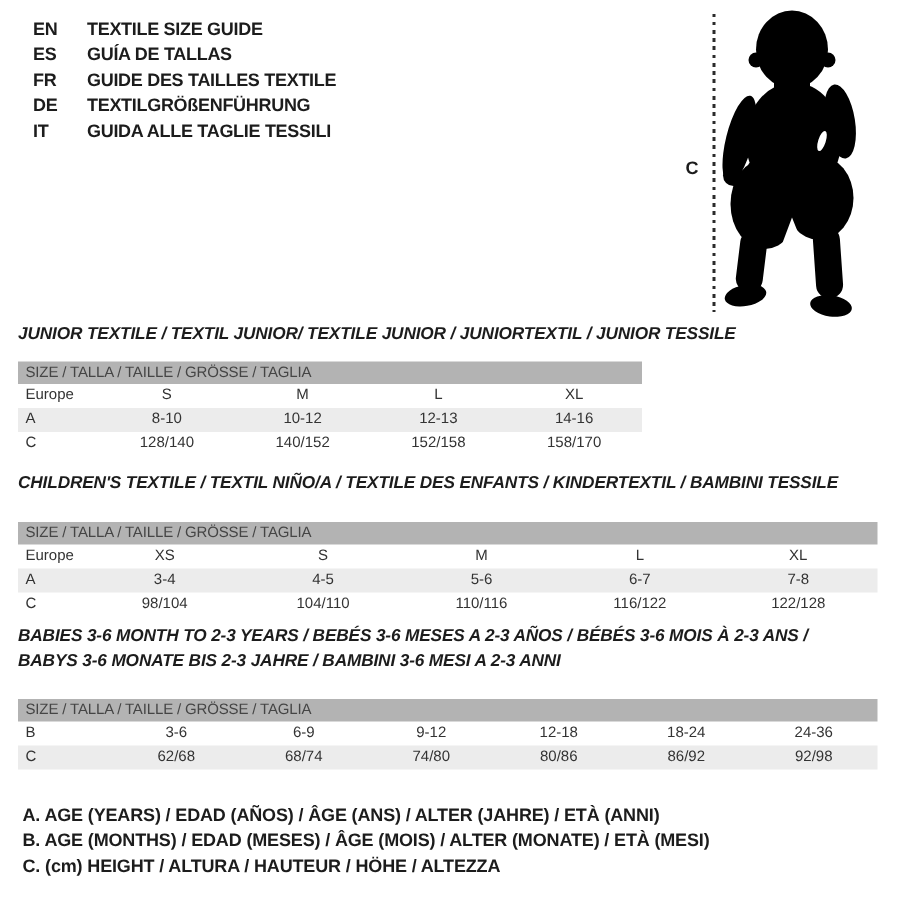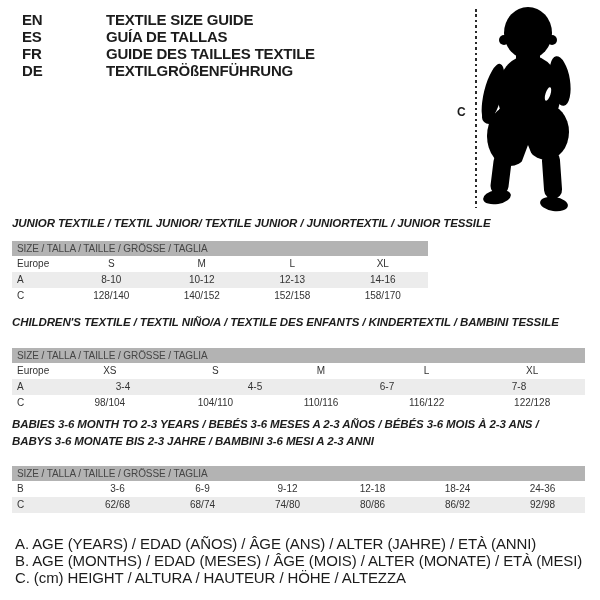--- a/index.html
+++ b/index.html
@@ -1,21 +1,21 @@
 <!DOCTYPE html>
 <html style="--bar: #b3b3b3; --alt: #ececec;"><head>
 <meta charset="utf-8">
 <style>
   html,body{margin:0;padding:0;background:#fff;}
   .page{position:relative;width:600px;height:600px;background:#ffffff;overflow:hidden;
         font-family:"Liberation Sans",sans-serif;color:#1c1c1c;}
 
   
   .lang-list{position:absolute;left:22px;top:11px;}
-  .lang-row{display:flex;height:17px;line-height:17px;font-weight:700;font-size:15px;letter-spacing:-0.2px;gap:48px;}
+  .lang-row{display:flex;height:17px;line-height:17px;font-weight:700;font-size:12px;letter-spacing:-0.2px;}
   .lang-code{width:36px;}
   .lang-title{white-space:nowrap;}
 
   
   .figure{position:absolute;left:452px;top:5px;width:148px;height:208px;}
   .dash-line{position:absolute;left:23px;top:4px;width:2px;height:199px;
              background:repeating-linear-gradient(to bottom,#2b2b2b 0 2.5px,transparent 2.5px 5.5px);}
   .c-label{position:absolute;left:5px;top:100px;font-weight:700;font-size:12px;}
   .figure svg{position:absolute;left:28px;top:0;}
 
@@ -33,21 +33,21 @@
   .trow{display:flex;height:16px;line-height:16px;font-size:10px;color:#333;}
   .trow.shaded{background:var(--alt,#ececec);}
   .tlabel{padding-left:5px;box-sizing:border-box;}
   .s1 .tlabel{width:54px;}
   .s2 .tlabel{width:45px;}
   .s3 .tlabel{width:63px;}
   .tcell{flex:1;text-align:center;}
 
   
   .notes{position:absolute;left:15px;top:535px;}
-  .note-line{font-size:15px;font-weight:400;line-height:17px;letter-spacing:-0.1px;white-space:nowrap;}
+  .note-line{font-size:12px;font-weight:700;line-height:17px;letter-spacing:-0.1px;white-space:nowrap;}
 </style>
 </head>
 <body>
 
 <div class="page">
 
   <div class="lang-list" id="langs">
       <div class="lang-row">
         <span class="lang-code">EN</span>
         <span class="lang-title">TEXTILE SIZE GUIDE</span>
@@ -56,20 +56,24 @@
         <span class="lang-code">ES</span>
         <span class="lang-title">GUÍA DE TALLAS</span>
       </div>
       <div class="lang-row">
         <span class="lang-code">FR</span>
         <span class="lang-title">GUIDE DES TAILLES TEXTILE</span>
       </div>
       <div class="lang-row">
         <span class="lang-code">DE</span>
         <span class="lang-title">TEXTILGRÖßENFÜHRUNG</span>
+      </div>
+      <div class="lang-row">
+        <span class="lang-code">IT</span>
+        <span class="lang-title">GUIDA ALLE TAGLIE TESSILI</span>
       </div>
     </div>
 
   <div class="figure">
     <div class="dash-line"></div>
     <div class="c-label">C</div>
     <svg width="120" height="210" viewBox="0 0 120 210" aria-hidden="true">
       <g fill="#000000">
         <ellipse cx="48" cy="28" rx="24" ry="26"></ellipse>
         <circle cx="24" cy="35" r="5"></circle>
@@ -132,20 +136,21 @@
             <span class="tcell">XS</span>
             <span class="tcell">S</span>
             <span class="tcell">M</span>
             <span class="tcell">L</span>
             <span class="tcell">XL</span>
           </div>
           <div class="trow shaded">
             <span class="tlabel">A</span>
             <span class="tcell">3-4</span>
             <span class="tcell">4-5</span>
+            <span class="tcell">5-6</span>
             <span class="tcell">6-7</span>
             <span class="tcell">7-8</span>
           </div>
           <div class="trow">
             <span class="tlabel">C</span>
             <span class="tcell">98/104</span>
             <span class="tcell">104/110</span>
             <span class="tcell">110/116</span>
             <span class="tcell">116/122</span>
             <span class="tcell">122/128</span>

